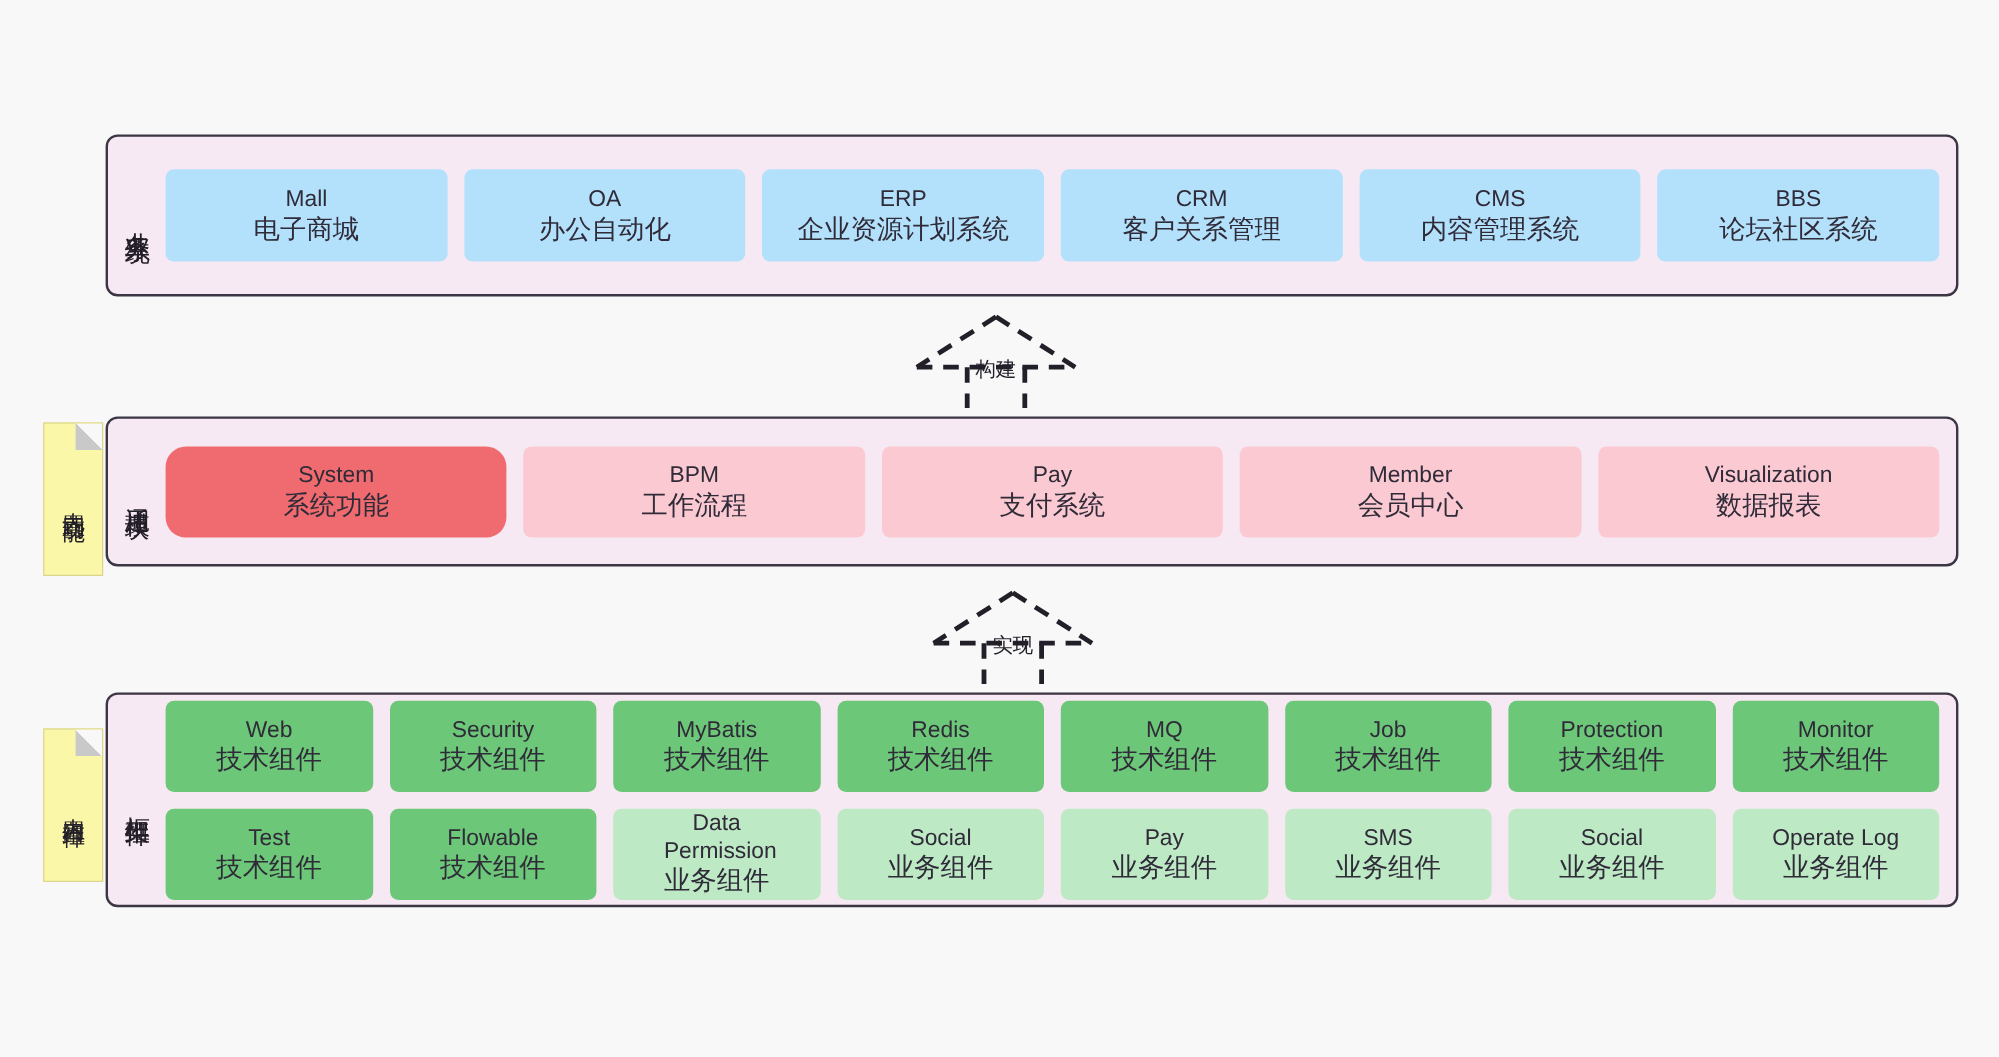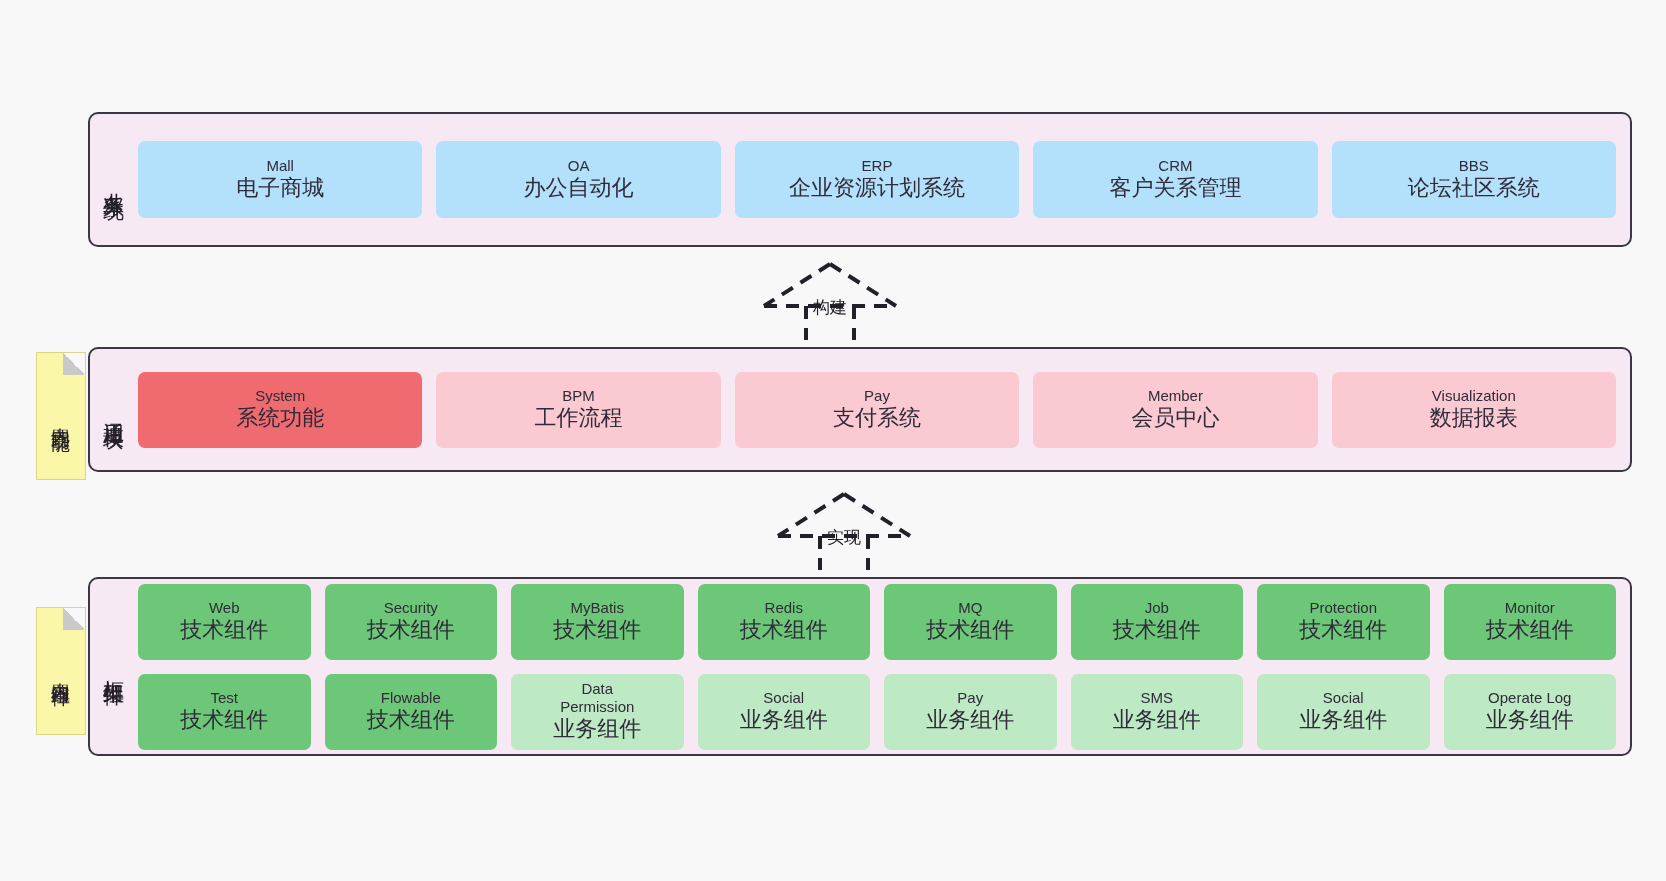--- a/index.html
+++ b/index.html
@@ -46,26 +46,26 @@
     flex: 1 1 0;
     border-radius: 7px;
     display: flex;
     flex-direction: column;
     align-items: center;
     justify-content: center;
     text-align: center;
     color: #2f2b38;
     line-height: 1.22;
   }
-  .cell .en { font-size: 15px; }
+  .cell .en { font-size: 19px; }
   .cell .cn { font-size: 22px; }
 
   
   .c-blue       { background: #b3e0fb; }
-  .c-red        { background: #ef6b6f; }
+  .c-red        { background: #ef6b6f; border-radius: 17px; }
   .c-pink       { background: #fbc9d2; }
   .c-green      { background: #6cc878; }
   .c-lightgreen { background: #bee9c5; }
 
   
   .note {
     position: absolute;
     background: #fbf7a8;
     border: 1px solid #d9d58d;
     display: flex;
@@ -117,20 +117,24 @@
           <span class="en">OA</span>
           <span class="cn">办公自动化</span>
         </div>
         <div class="cell c-blue">
           <span class="en">ERP</span>
           <span class="cn">企业资源计划系统</span>
         </div>
         <div class="cell c-blue">
           <span class="en">CRM</span>
           <span class="cn">客户关系管理</span>
+        </div>
+        <div class="cell c-blue">
+          <span class="en">CMS</span>
+          <span class="cn">内容管理系统</span>
         </div>
         <div class="cell c-blue">
           <span class="en">BBS</span>
           <span class="cn">论坛社区系统</span>
         </div>
       </div>
     </div>
   </div>
 
   <div class="connector" id="connector-build" style="left:760px; top:260px; width:140px; height:82px;">

